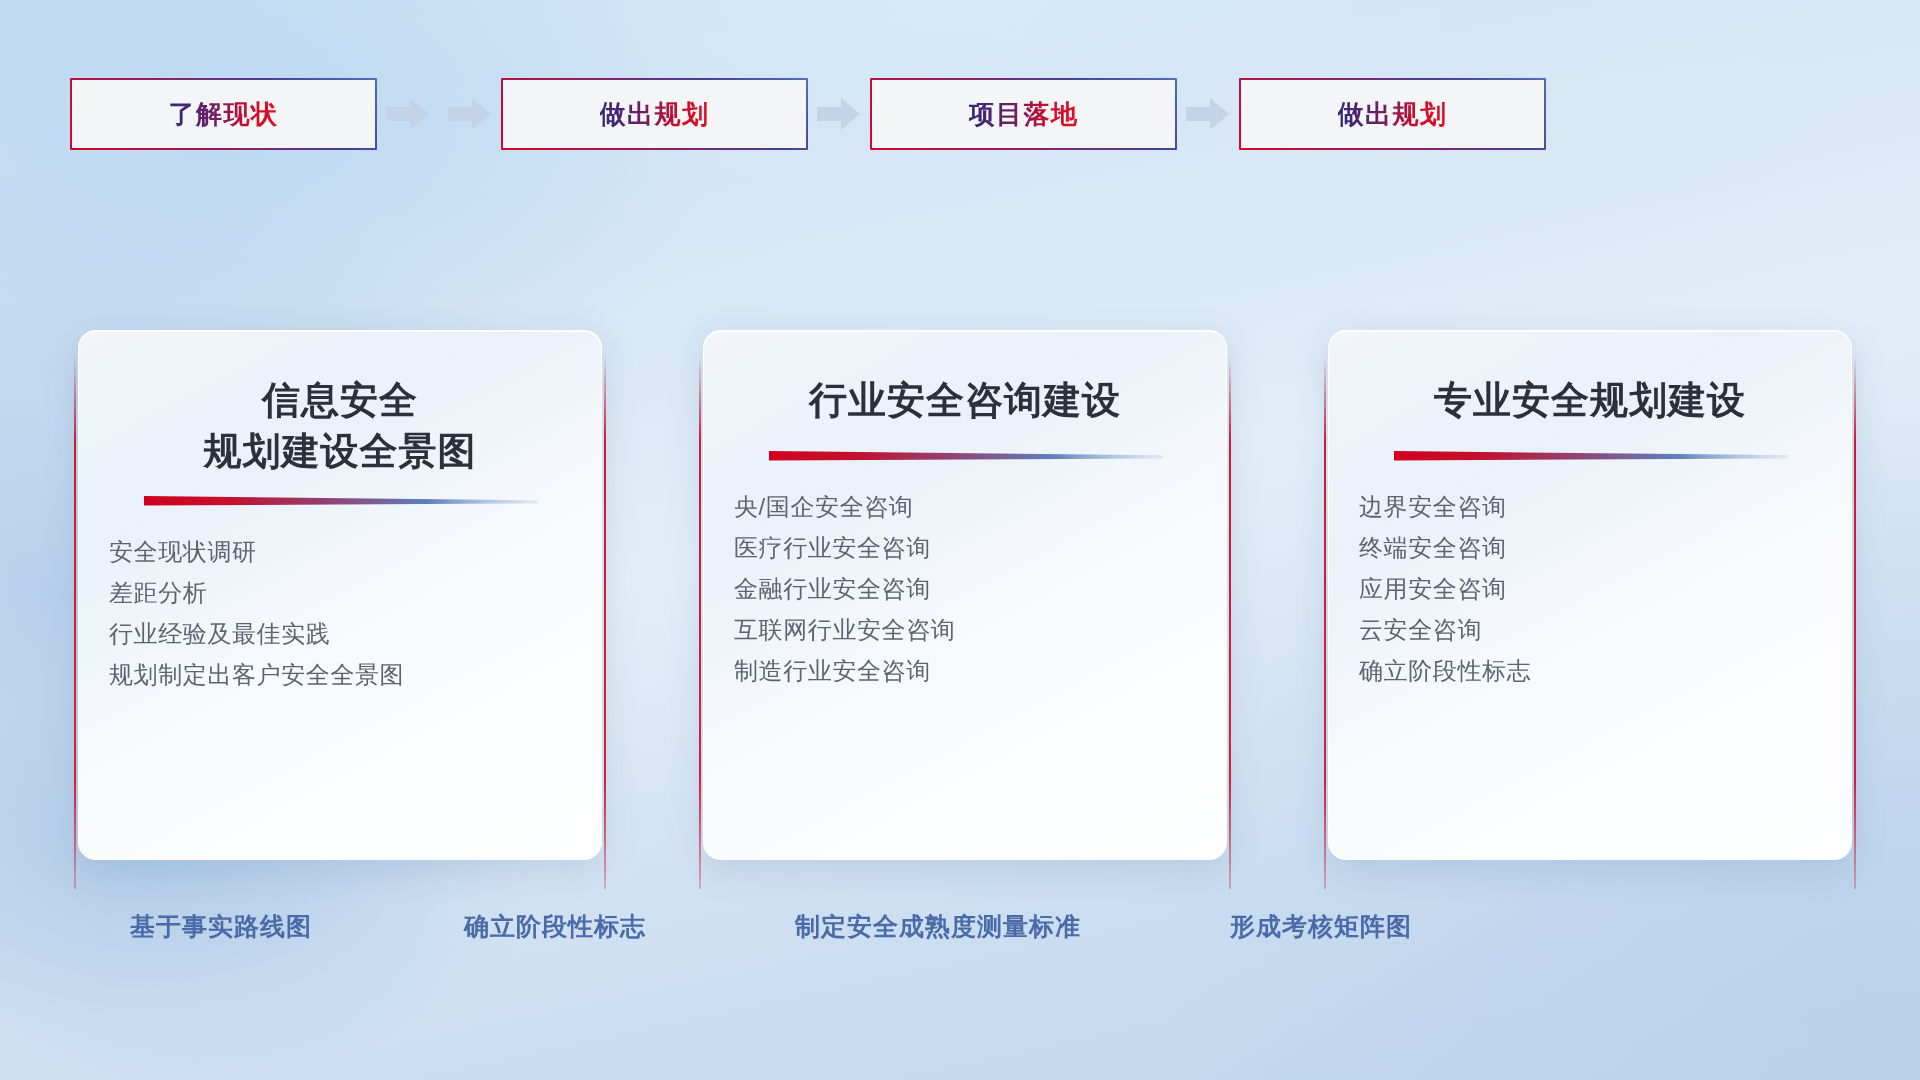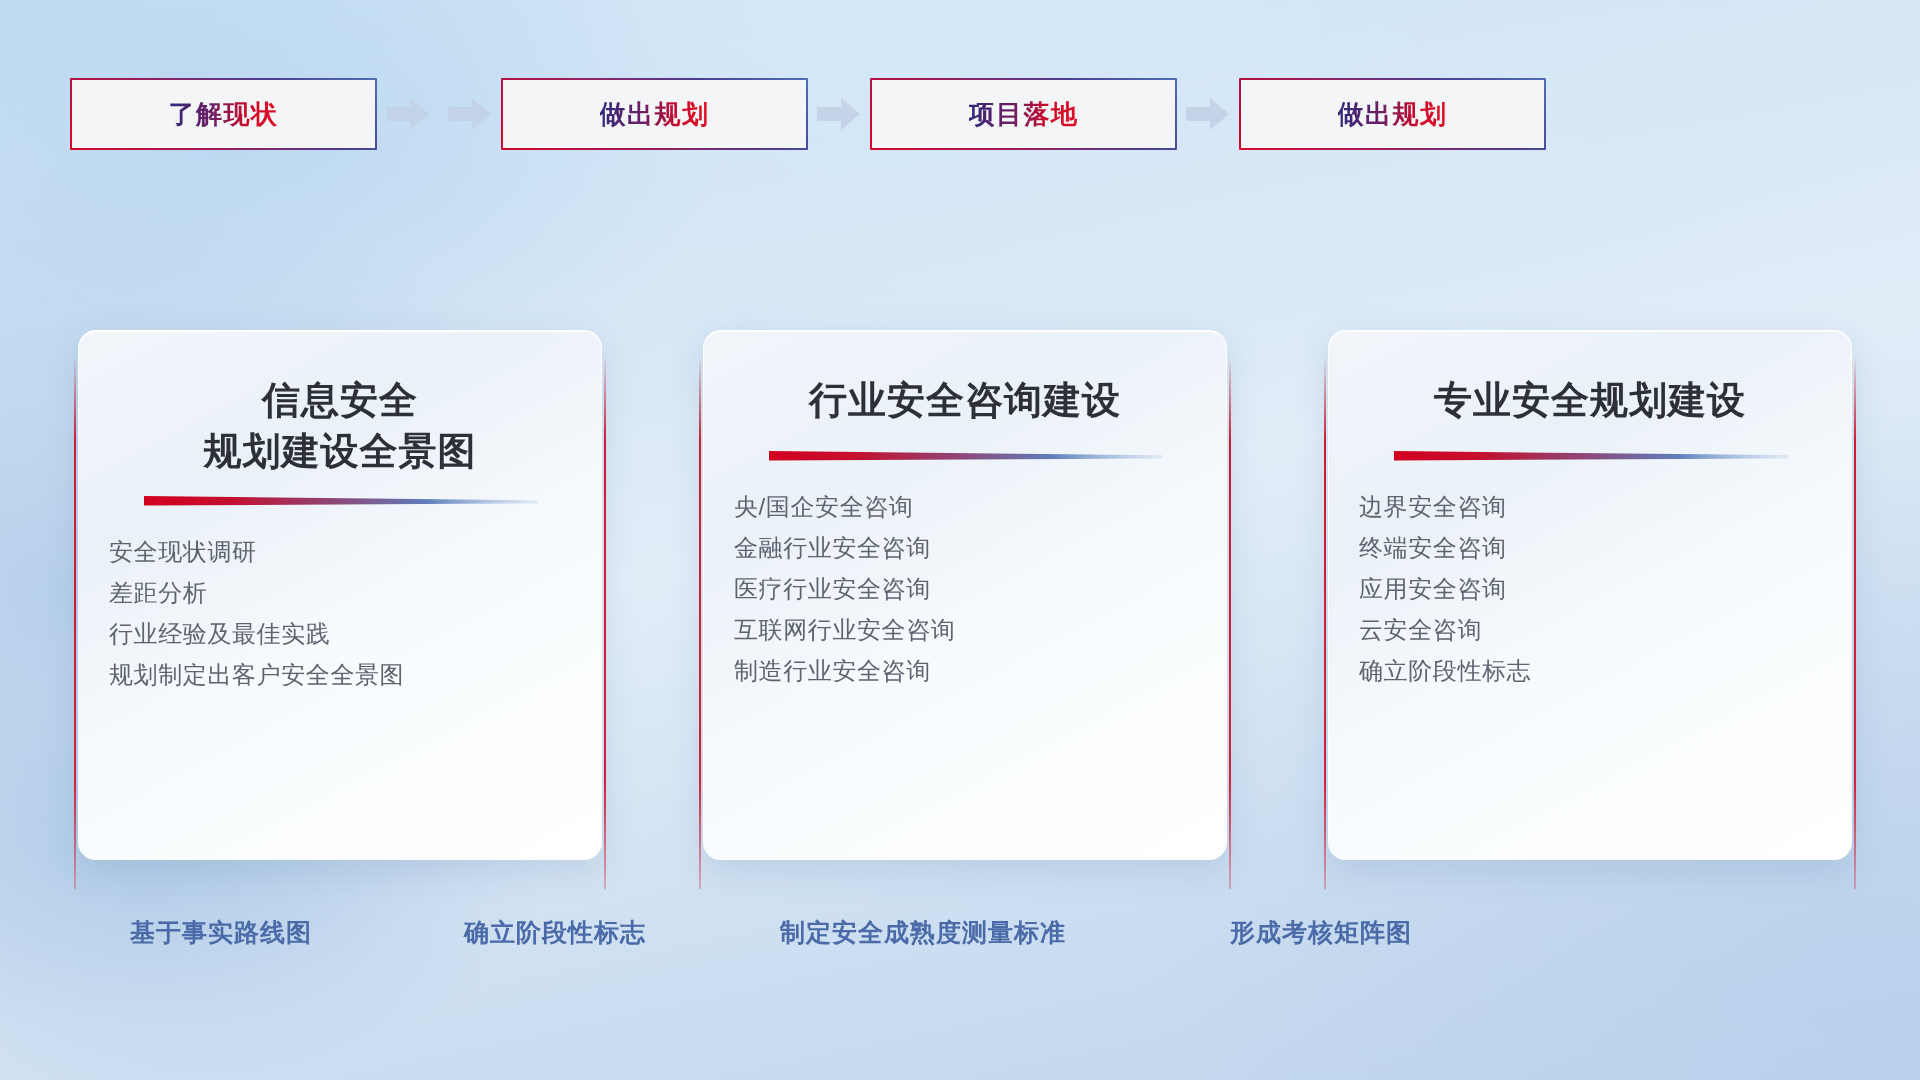--- a/index.html
+++ b/index.html
@@ -208,21 +208,20 @@
     height: 50px;
   }
   .caption {
     position: absolute;
     top: 0;
     font-size: 25px;
     font-weight: 700;
     color: #4a6aa8;
     letter-spacing: 1px;
     white-space: nowrap;
-    margin-top: 6px;
   }
 </style>
 </head>
 <body>
 
 <div id="bg"></div>
 
 <div id="page">
 
   <div id="steps">
@@ -304,22 +303,22 @@
                   <stop offset="50%" stop-color="#8a4a7c"></stop>
                   <stop offset="72%" stop-color="#5f7fbd"></stop>
                   <stop offset="100%" stop-color="#9fc0e2" stop-opacity="0.25"></stop>
                 </linearGradient>
               </defs>
               <path d="M2,3 L396,7.2 L396,10.4 L2,12.6 Z" fill="url(#divGrad1)"></path>
             </svg>
           </div>
           <ul class="card-list">
             <li>央/国企安全咨询</li>
+            <li>医疗行业安全咨询</li>
             <li>金融行业安全咨询</li>
-            <li>医疗行业安全咨询</li>
             <li>互联网行业安全咨询</li>
             <li>制造行业安全咨询</li>
           </ul>
         </div>
       </div>
       <div class="card-wrap">
         <div class="card-rail left"></div>
         <div class="card-rail right"></div>
         <div class="card">
           <div class="card-title">专业安全规划建设</div>
@@ -344,17 +343,17 @@
             <li>云安全咨询</li>
             <li>确立阶段性标志</li>
           </ul>
         </div>
       </div>
     </div>
 
   <div id="captions">
       <div class="caption" style="left: 60px;">基于事实路线图</div>
       <div class="caption" style="left: 394px;">确立阶段性标志</div>
-      <div class="caption" style="left: 710px;">制定安全成熟度测量标准</div>
+      <div class="caption" style="left: 725px;">制定安全成熟度测量标准</div>
       <div class="caption" style="left: 1160px;">形成考核矩阵图</div>
     </div>
 
 </div>
 
 </body></html>

